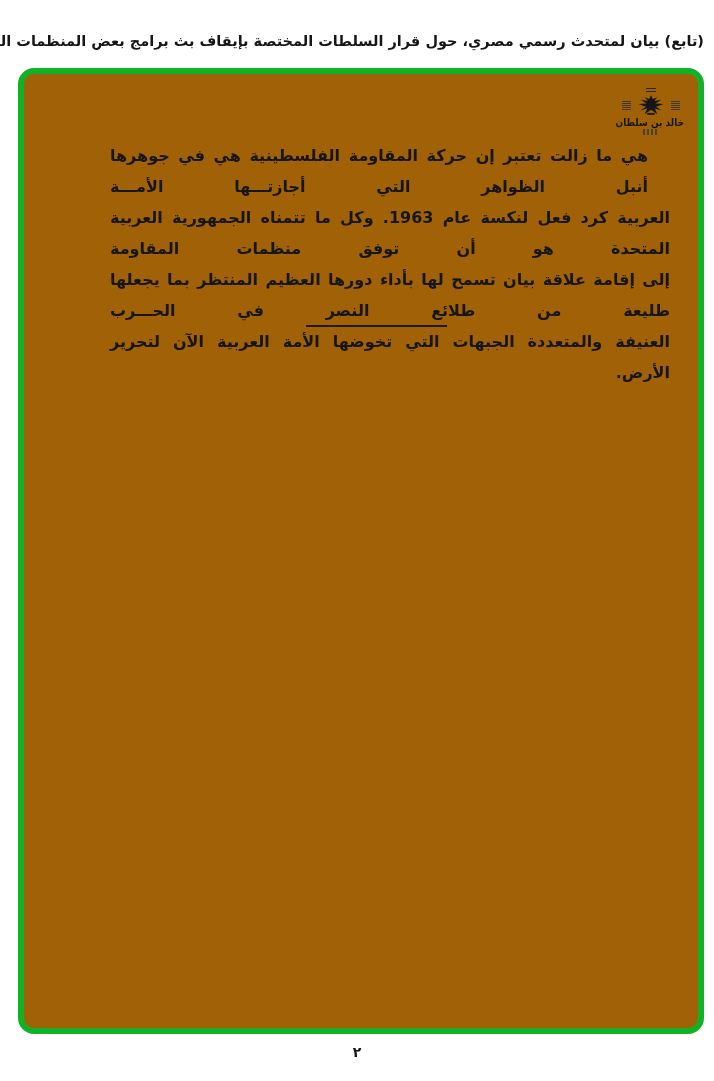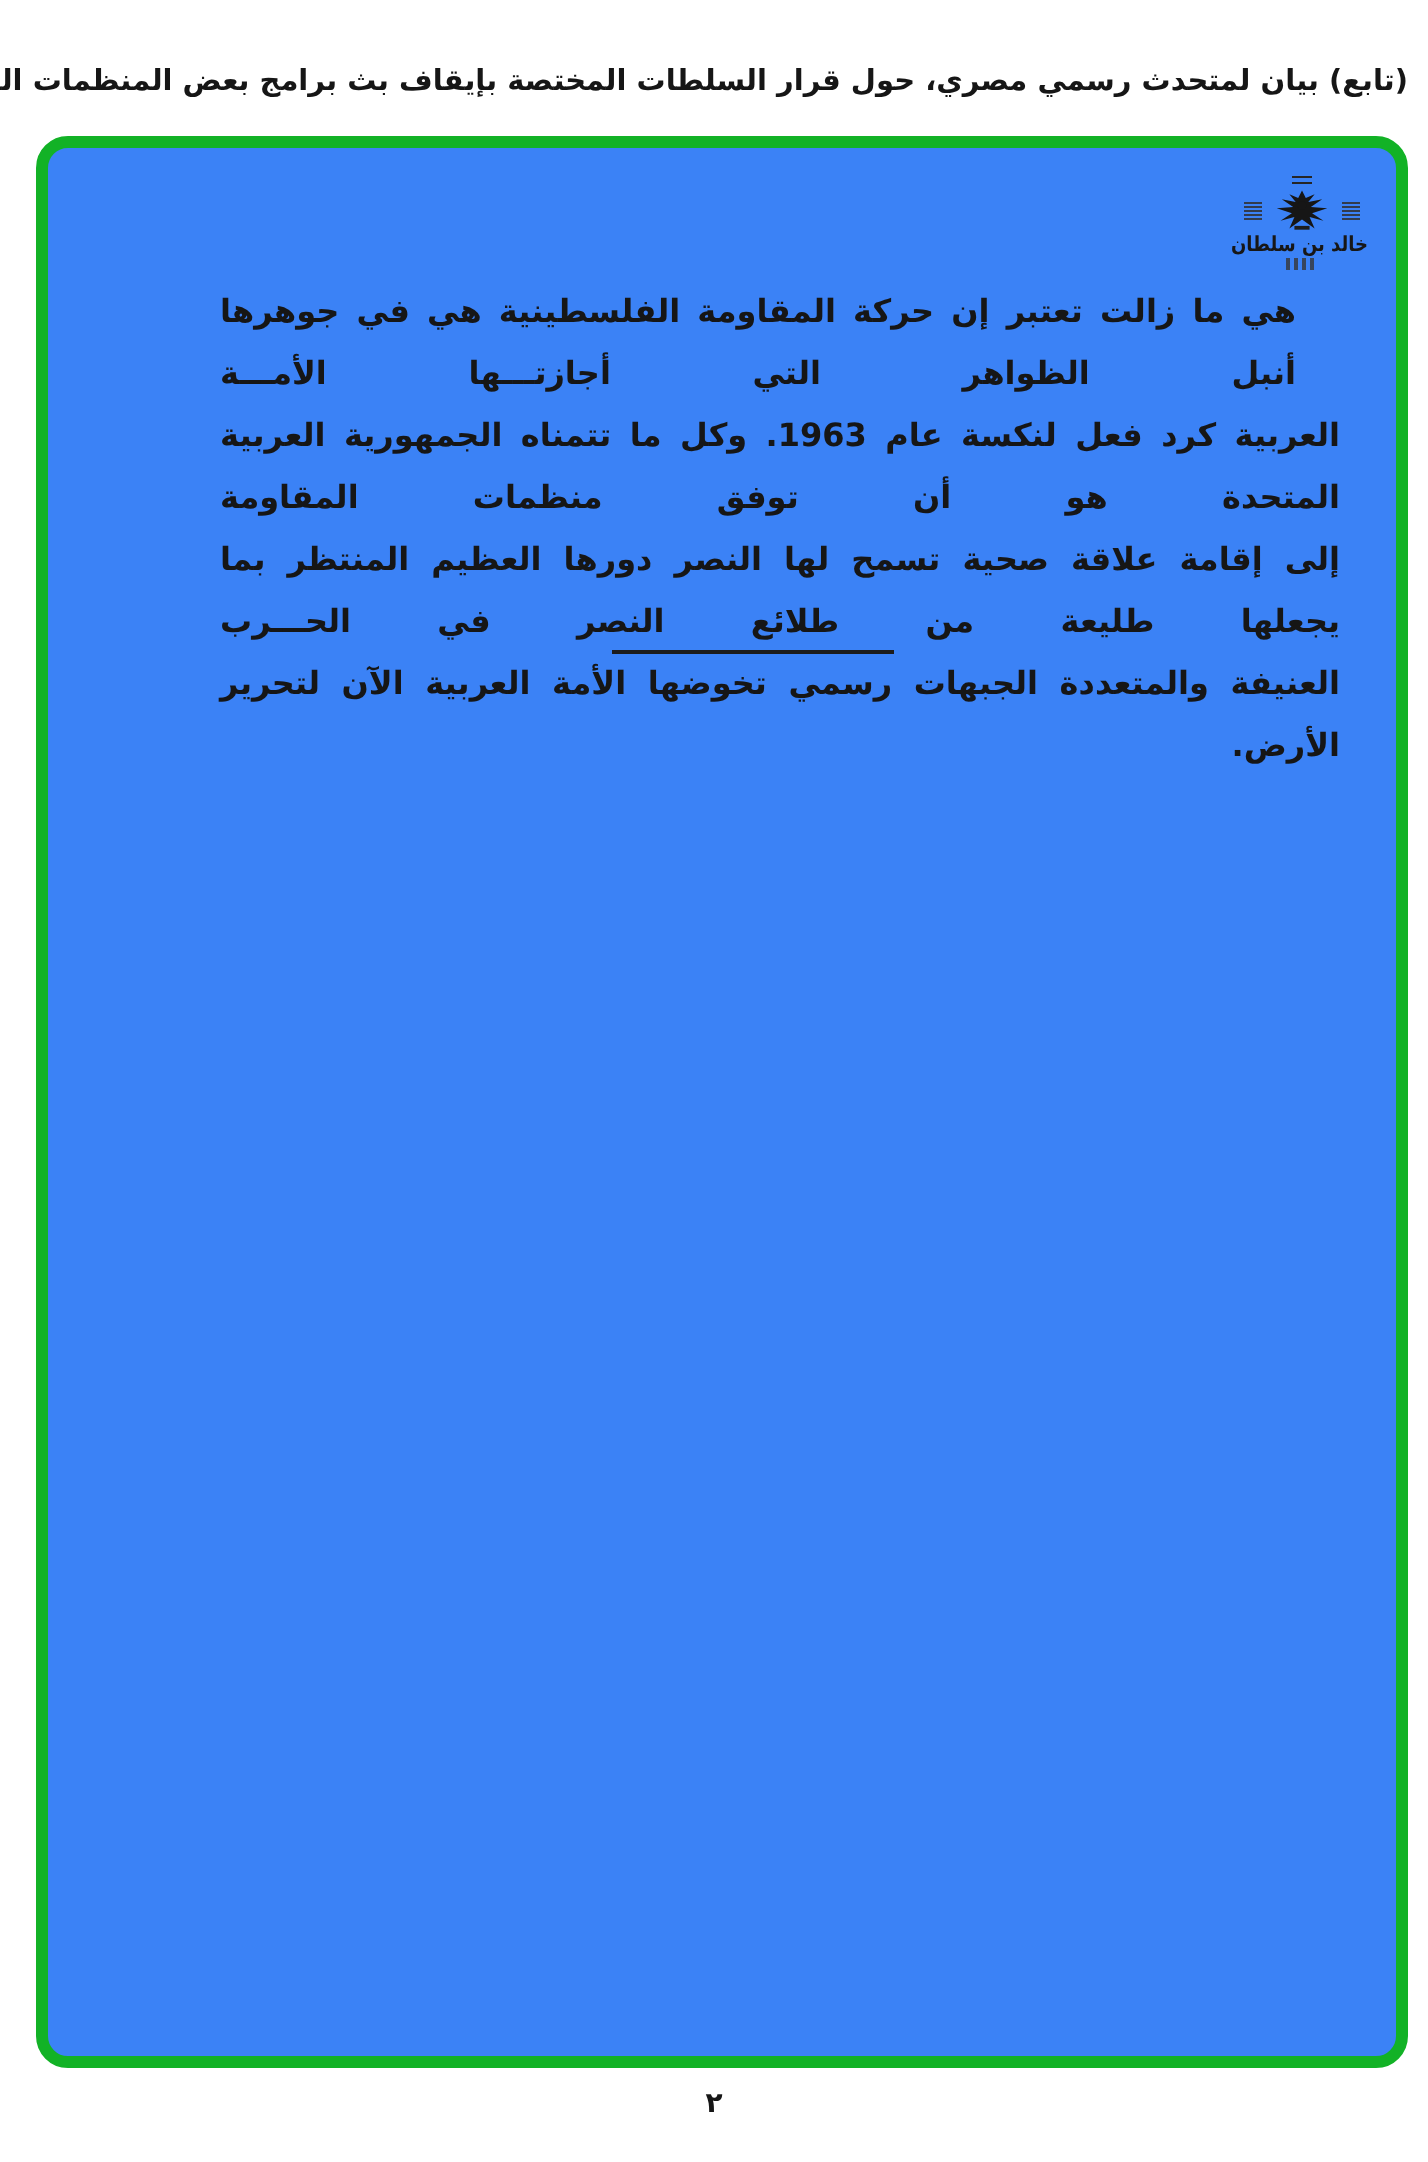--- a/index.html
+++ b/index.html
@@ -30,21 +30,21 @@
     letter-spacing: 0;
   }
   .frame {
     position: absolute;
     left: 18px;
     top: 68px;
     width: 686px;
     height: 966px;
     border: 6px solid var(--frame-green);
     border-radius: 16px;
-    background: #3b82f6;
+    background: #a16207;
   }
   
   .stamp {
     position: absolute;
     top: 14px;
     right: 14px;
     width: 66px;
     text-align: center;
     direction: rtl;
     color: #1c1c1c;
@@ -137,22 +137,22 @@
         </svg>
         <span class="side-block"></span>
       </div>
       <div class="stamp-name">خالد بن سلطان</div>
       <div class="tiny-mark-bottom"></div>
     </div>
 
     <div class="doc-body">
       <div class="line first">هي ما زالت تعتبر إن حركة المقاومة الفلسطينية هي في جوهرها أنبل الظواهر التي أجازتـــها الأمـــة</div>
       <div class="line">العربية كرد فعل لنكسة عام 1963. وكل ما تتمناه الجمهورية العربية المتحدة هو أن توفق منظمات المقاومة</div>
-      <div class="line">إلى إقامة علاقة صحية تسمح لها النصر دورها العظيم المنتظر بما يجعلها طليعة من طلائع النصر في الحـــرب</div>
-      <div class="line last">العنيفة والمتعددة الجبهات رسمي تخوضها الأمة العربية الآن لتحرير الأرض.</div>
+      <div class="line">إلى إقامة علاقة بيان تسمح لها بأداء دورها العظيم المنتظر بما يجعلها طليعة من طلائع النصر في الحـــرب</div>
+      <div class="line last">العنيفة والمتعددة الجبهات التي تخوضها الأمة العربية الآن لتحرير الأرض.</div>
     </div>
 
     <div class="divider"></div>
 
   </div>
 
   <div class="page-number">٢</div>
 
 </div>
 

